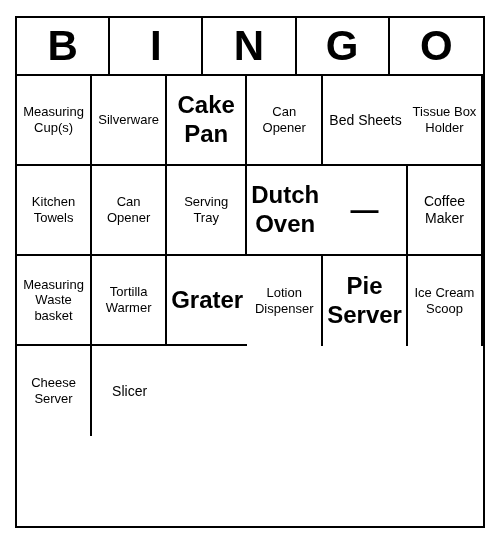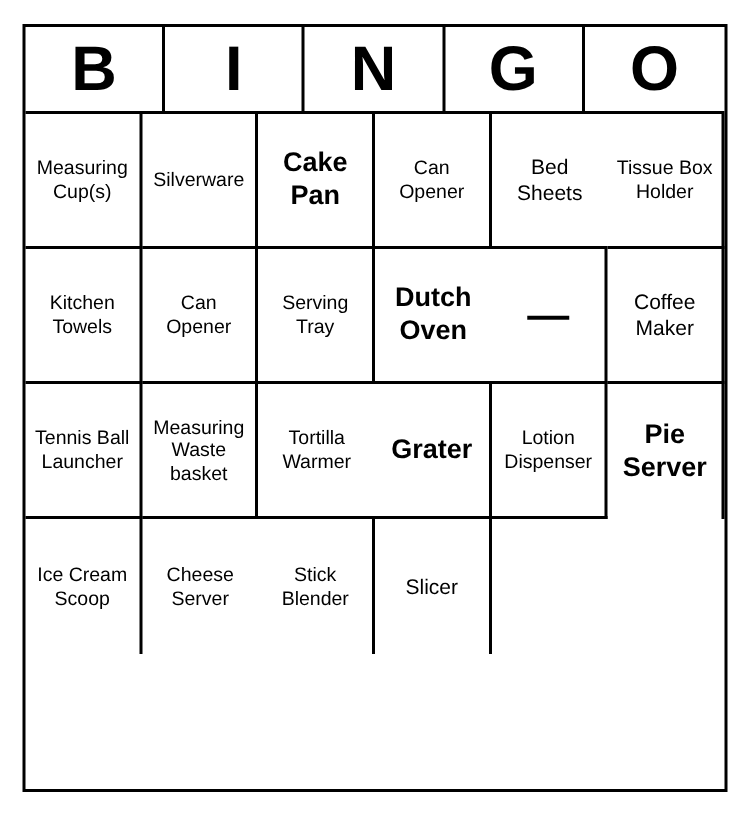--- a/index.html
+++ b/index.html
@@ -66,21 +66,21 @@
 
     .bingo-cell:nth-child(n+21) {
       
     }
 
     .bingo-grid .bingo-cell:nth-last-child(-n+5) {
       border-bottom: none;
     }
 
     .bingo-cell.large-text {
-      font-size: 18px;
+      font-size: 24px;
       font-weight: bold;
     }
 
     .bingo-cell.medium-text {
       font-size: 14px;
       font-weight: normal;
     }
 
     .bingo-cell.free-space {
       font-size: 28px;
@@ -104,24 +104,22 @@
       <div class="bingo-cell large-text">Cake Pan</div>
       <div class="bingo-cell">Can Opener</div>
       <div class="bingo-cell medium-text">Bed Sheets</div>
       <div class="bingo-cell">Tissue Box Holder</div>
       <div class="bingo-cell">Kitchen Towels</div>
       <div class="bingo-cell">Can Opener</div>
       <div class="bingo-cell">Serving Tray</div>
       <div class="bingo-cell large-text">Dutch Oven</div>
       <div class="bingo-cell free-space">—</div>
       <div class="bingo-cell medium-text">Coffee Maker</div>
-      <div class="bingo-cell">Tennis Ball Launcher</div>
       <div class="bingo-cell">Measuring Waste basket</div>
       <div class="bingo-cell">Tortilla Warmer</div>
       <div class="bingo-cell large-text">Grater</div>
       <div class="bingo-cell">Lotion Dispenser</div>
       <div class="bingo-cell large-text">Pie Server</div>
       <div class="bingo-cell">Ice Cream Scoop</div>
       <div class="bingo-cell">Cheese Server</div>
-      <div class="bingo-cell">Stick Blender</div>
       <div class="bingo-cell medium-text">Slicer</div>
     </div>
 </div>
 
 </body></html>

